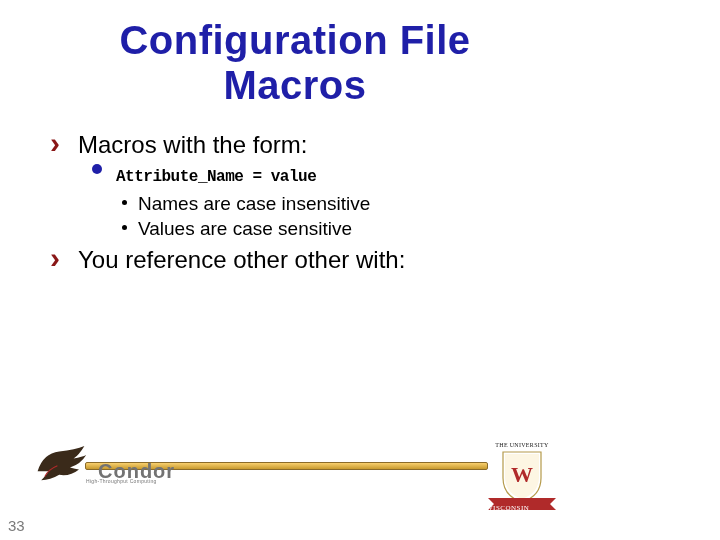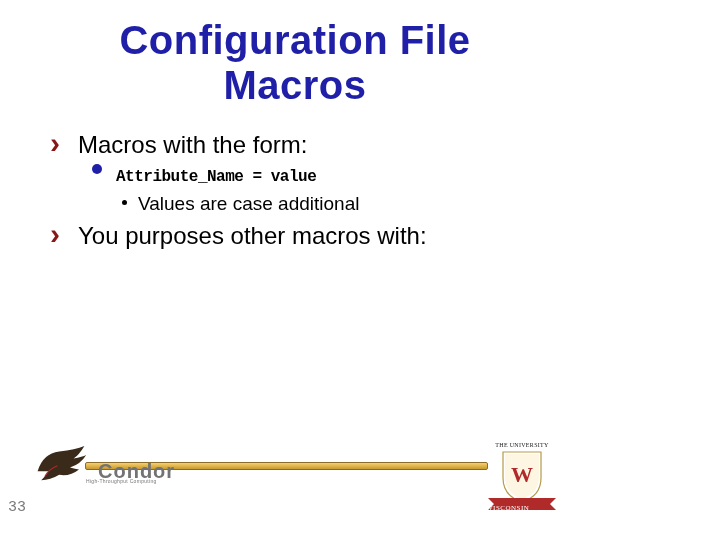--- a/index.html
+++ b/index.html
@@ -22,47 +22,51 @@
   .condor { position: absolute; left: 40px; top: 6px; width: 140px; height: 40px; }
   .condor-bird { position: absolute; left: -6px; top: -8px; width: 54px; height: 40px; }
   .condor-bird svg { width: 100%; height: 100%; }
   .condor-word { position: absolute; left: 58px; top: 8px; font-family: Arial, sans-serif; font-weight: bold; font-size: 20px; color: #737373; letter-spacing: 1px; }
   .condor-sub { position: absolute; left: 46px; top: 26px; font-family: Arial, sans-serif; font-size: 5px; color: #777; letter-spacing: 0.3px; }
   .uw { position: absolute; right: 28px; top: -2px; width: 60px; height: 70px; }
   .uw-crest { width: 46px; height: 56px; margin: 0 auto; display: block; }
   .uw-banner { position: absolute; left: -6px; right: -6px; bottom: 2px; height: 16px; }
   .uw-top { font-family: Georgia, "Times New Roman", serif; font-size: 6px; color: #222; text-align: center; letter-spacing: 0.3px; display:block; margin-top:-2px;}
   .uw-word { position: absolute; left: 0; right: 0; bottom: 0; text-align: left; font-family: Georgia, serif; font-size: 7px; color: #fff; letter-spacing: 0.5px; }
-  .pagenum { position: absolute; left: 8px; bottom: 24px; font-family: Liberation Mono, monospace; font-size: 15px; color: #7a7a7a; }
+  .pagenum { position: absolute; left: 8px; bottom: 6px; font-family: Liberation Sans, sans-serif; font-size: 15px; color: #7a7a7a; }
 </style>
 </head>
 <body>
 
 <div class="slide">
 
   <div class="title">Configuration File Macros</div>
 
   <div class="content">
 
     <div class="lvl1">
       <span>Macros with the form:</span>
     </div>
     <div class="lvl2">
       <span class="dot"></span>
       <span class="code">Attribute_Name = value</span>
     </div>
     <div class="lvl3">
       <span class="bul"></span>
-      <span>Values are case additional</span>
+      <span>Names are case insensitive</span>
+    </div>
+    <div class="lvl3">
+      <span class="bul"></span>
+      <span>Values are case sensitive</span>
     </div>
 
     <div class="spacer"></div>
 
     <div class="lvl1">
-      <span>You purposes other macros with:</span>
+      <span>You reference other other with:</span>
     </div>
 
     <div class="spacer"></div>
 
 
   </div>
 
   <div class="footer">
     <div class="rule"></div>
 

